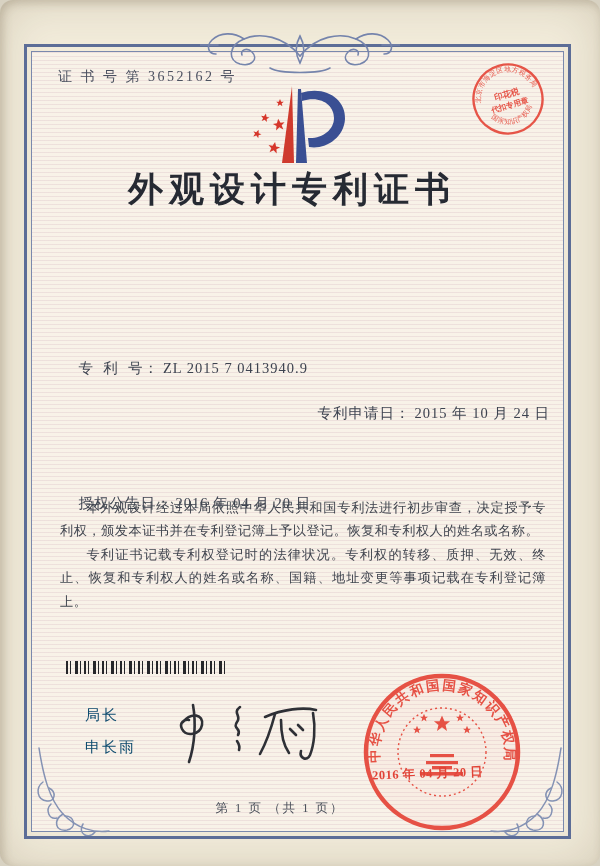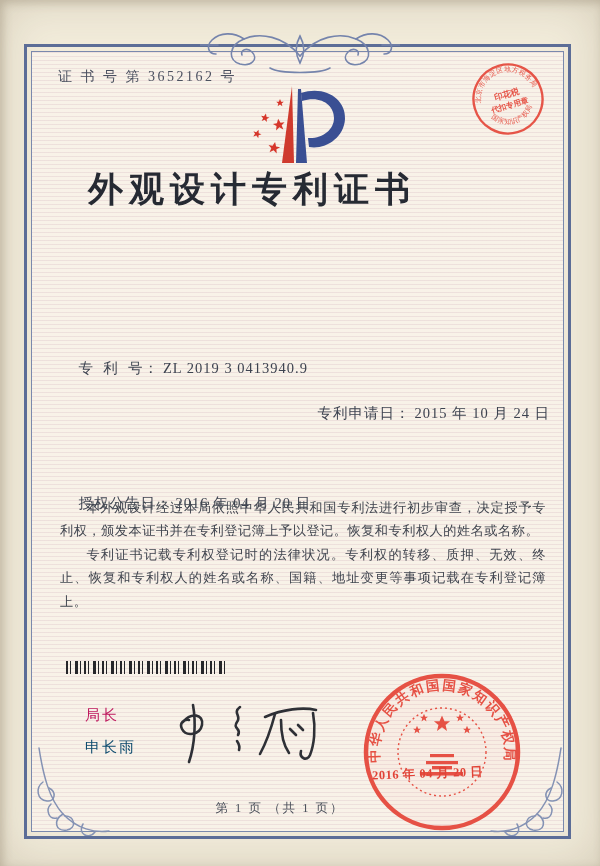--- a/index.html
+++ b/index.html
@@ -1,20 +1,21 @@
 <!DOCTYPE html>
 <html><head>
 <meta charset="utf-8">
 <style>
   html,body{margin:0;padding:0;background:#d8d2c2;}
   .page{
     position:relative;width:600px;height:866px;margin:0 auto;overflow:hidden;
     background:#f2ecdb;
     font-family:"Liberation Serif","DejaVu Serif",serif;
     box-shadow:inset 0 0 50px rgba(115,95,65,.22), inset 3px 3px 10px rgba(90,75,50,.25);
+    border-radius:13px;
   }
   .frame-outer{
     position:absolute;left:24px;top:44px;width:547px;height:795px;
     border:3px solid #5c6d97;box-sizing:border-box;
   }
   .frame-inner{
     position:absolute;left:4px;top:4px;right:4px;bottom:4px;
     border:1px solid #7a89ad;
     background:
       repeating-linear-gradient(180deg,
@@ -22,41 +23,41 @@
         rgba(0,0,0,0) 1px, rgba(0,0,0,0) 4px),
       #f8f2e8;
   }
   .cert-no{
     position:absolute;left:58px;top:68px;font-size:14px;letter-spacing:2.5px;
     color:#4b5160;white-space:pre-wrap;
   }
   .ornament{position:absolute;pointer-events:none;}
   .page-title{
     position:absolute;left:0;top:166px;width:504px;text-align:center;
-    font-size:35px;font-weight:700;letter-spacing:6px;color:#262a33;
+    font-size:35px;font-weight:700;letter-spacing:6px;color:#262a33;padding-left:40px;
   }
   .field{
     position:absolute;left:60px;width:490px;font-size:14.5px;color:#3d4350;
     white-space:pre-wrap;letter-spacing:1px;
   }
   .field .val{margin-left:4px;}
   .body-text{
     position:absolute;left:60px;top:496px;width:486px;
     font-size:13.2px;line-height:23.4px;color:#40454f;text-align:justify;
   }
   .body-text p{margin:0;text-indent:2em;letter-spacing:.5px;}
   .barcode{
     position:absolute;left:66px;top:661px;width:161px;height:13px;
     background:repeating-linear-gradient(90deg,
       #26262a 0 2px, transparent 2px 4px,
       #26262a 4px 5px, transparent 5px 9px,
       #26262a 9px 12px, transparent 12px 14px,
       #26262a 14px 15px, transparent 15px 18px);
   }
-  .signer-title{position:absolute;left:85px;top:706px;font-size:15px;color:#be185d;
+  .signer-title{position:absolute;left:85px;top:706px;font-size:15px;color:#0c4a6e;
     font-family:"Liberation Sans","DejaVu Sans",sans-serif;letter-spacing:2px;}
   .signer-name{position:absolute;left:85px;top:738px;font-size:15px;color:#0c4a6e;
     font-family:"Liberation Sans","DejaVu Sans",sans-serif;letter-spacing:2px;}
   .signature{position:absolute;left:163px;top:694px;}
   .tax-stamp{position:absolute;left:469px;top:60px;opacity:.92;}
   .big-seal{position:absolute;left:358px;top:668px;opacity:.94;}
   .logo{position:absolute;left:232px;top:80px;}
   .page-footer{
     position:absolute;left:0;top:800px;width:560px;text-align:center;
     font-size:12.5px;letter-spacing:2px;color:#4a4f5a;white-space:pre-wrap;
@@ -141,21 +142,21 @@
       <use href="#star" transform="translate(42,68) scale(6.2) rotate(10)"></use>
     </g>
     <polygon points="60,6 50,83 62,83" fill="#cf3a2e"></polygon>
     <polygon points="66,9 69,9 75,83 64,83" fill="#3a4f93"></polygon>
     <path fill="#3a4f93" d="M 69,13 C 94,5 114,20 113,39 C 112,58 93,70 77,67 L 76,58 C 90,59 102,50 102,38 C 102,26 90,15 70,21 Z"></path>
   </svg>
 
   <div class="page-title">外观设计专利证书</div>
 
   <div class="field" style="top:342px;">
-    <span>专  利  号：</span><span class="val">ZL 2019 3 0413940.9</span>
+    <span>专  利  号：</span><span class="val">ZL 2015 7 0413940.9</span>
   </div>
   <div class="field" style="top:387px;text-align:right;">
     <span>专利申请日：</span><span class="val">2015 年 10 月 24 日</span>
   </div>
   <div class="field" style="top:477px;">
     <span>授权公告日：</span><span class="val">2016 年 04 月 20 日</span>
   </div>
 
   <div class="body-text">
     <p>本外观设计经过本局依照中华人民共和国专利法进行初步审查，决定授予专利权，颁发本证书并在专利登记簿上予以登记。恢复和专利权人的姓名或名称。</p>

